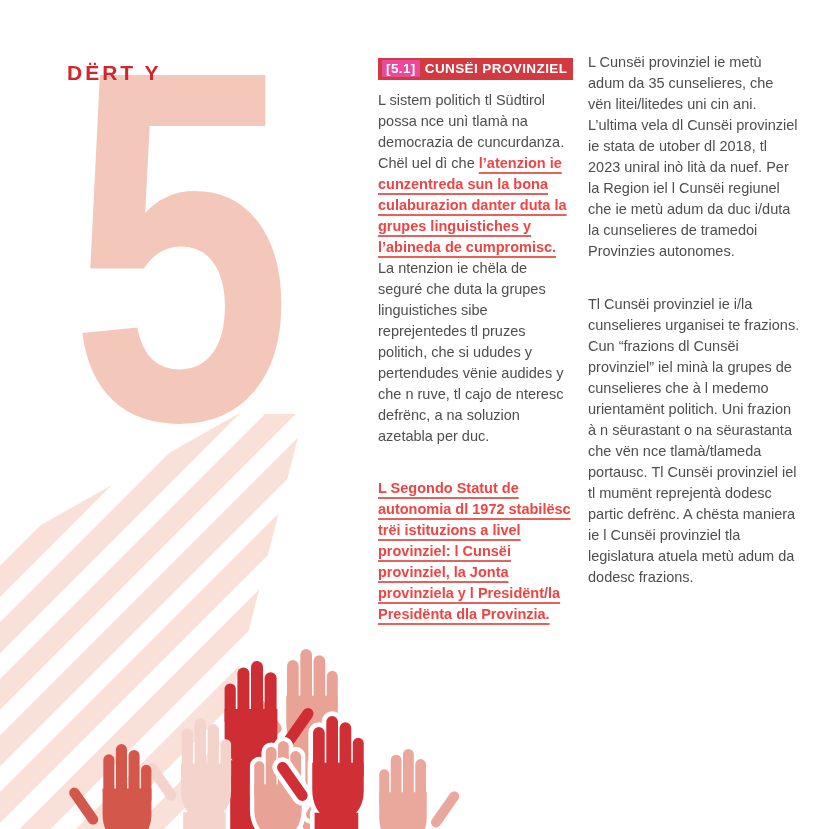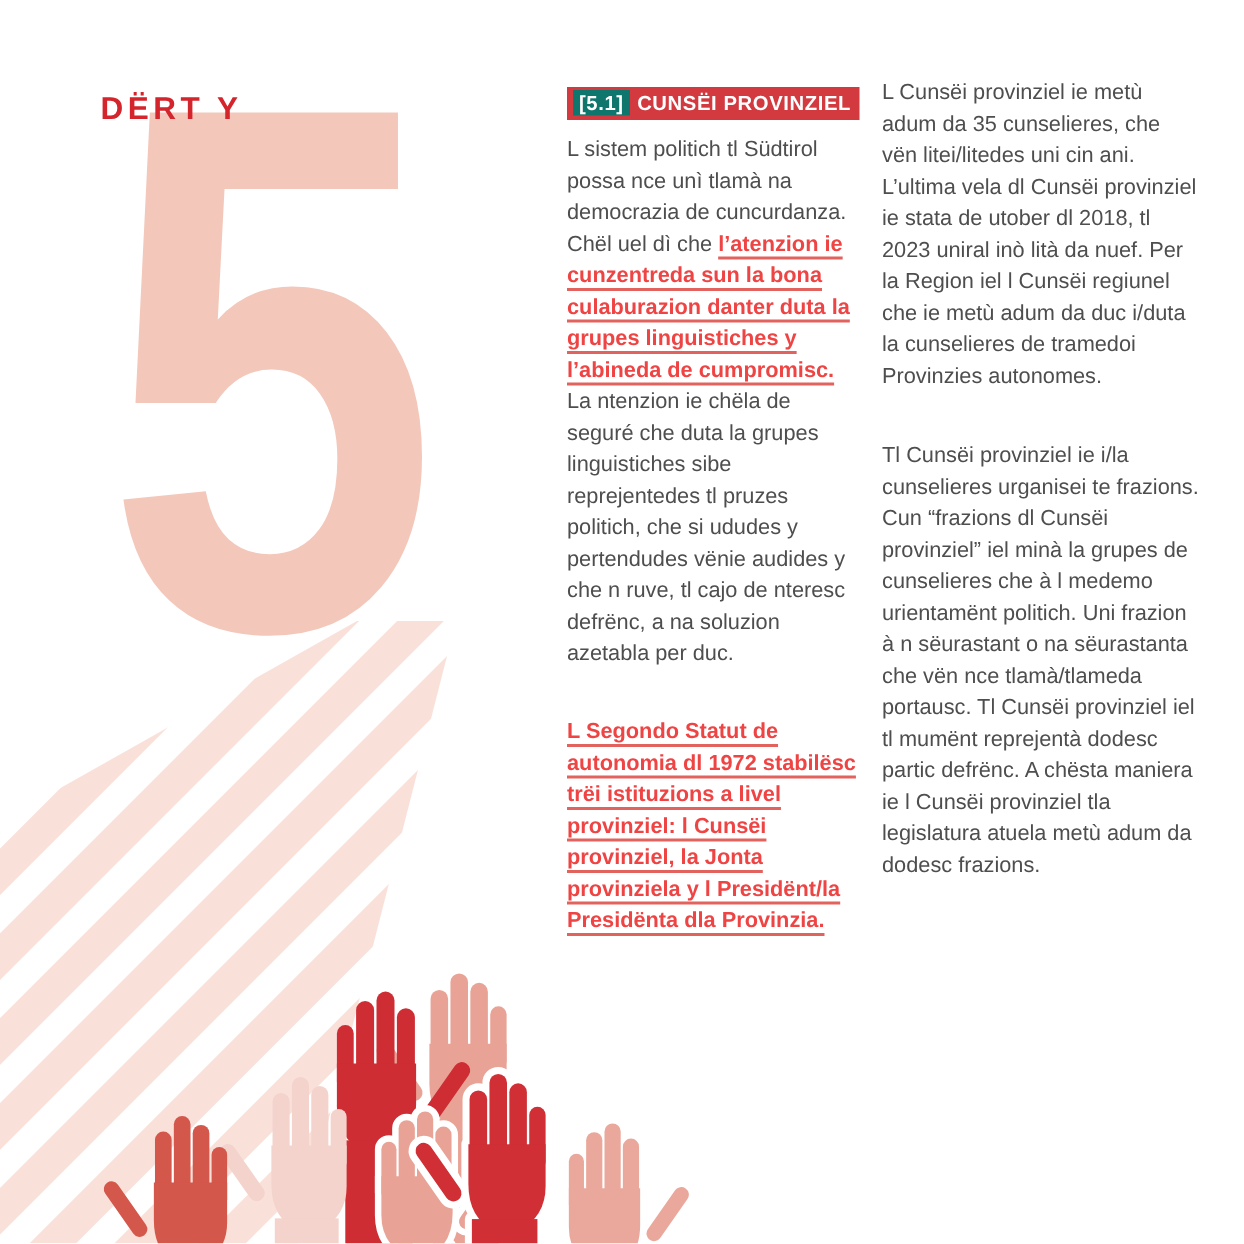--- a/index.html
+++ b/index.html
@@ -24,21 +24,21 @@
   }
   
   .art{position:absolute;left:0;top:0;z-index:2;}
   
   .col1{position:absolute;left:378px;top:58px;width:196px;z-index:4;}
   .col2{position:absolute;left:588px;top:52px;width:212px;z-index:4;}
   .badge-line{display:inline-block;background:#d23a40;color:#ffffff;
     font-weight:bold;font-size:13.5px;letter-spacing:0.4px;
     padding:3px 6px 3px 4px;line-height:16px;}
   .badge-line.second{margin-top:2px;padding-left:6px;}
-  .badge-tag{background:#0f766e;padding:1px 4px;margin-right:5px;}
+  .badge-tag{background:#ec4899;padding:1px 4px;margin-right:5px;}
   .col1 p,.col2 p{
     margin:0;color:#4e4e4e;font-size:14.5px;line-height:21px;
   }
   .col1 p{margin-top:10px;}
   .col1 p.second{margin-top:31px;}
   .col2 p.second{margin-top:32px;}
   .em{
     font-weight:bold;color:#ef4444;
     text-decoration:underline;
     text-decoration-color:#e2625e;

